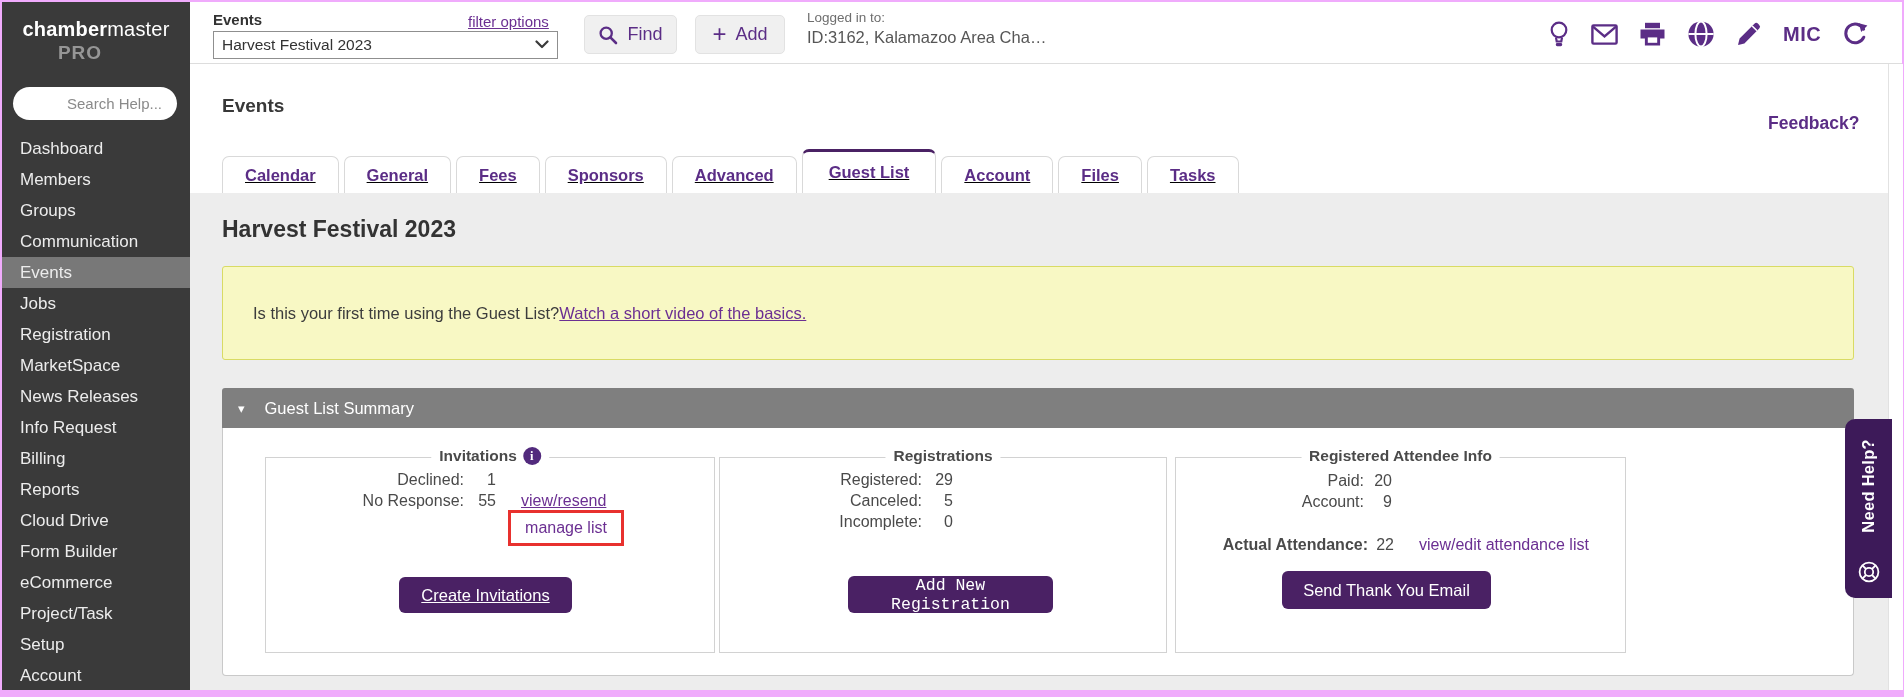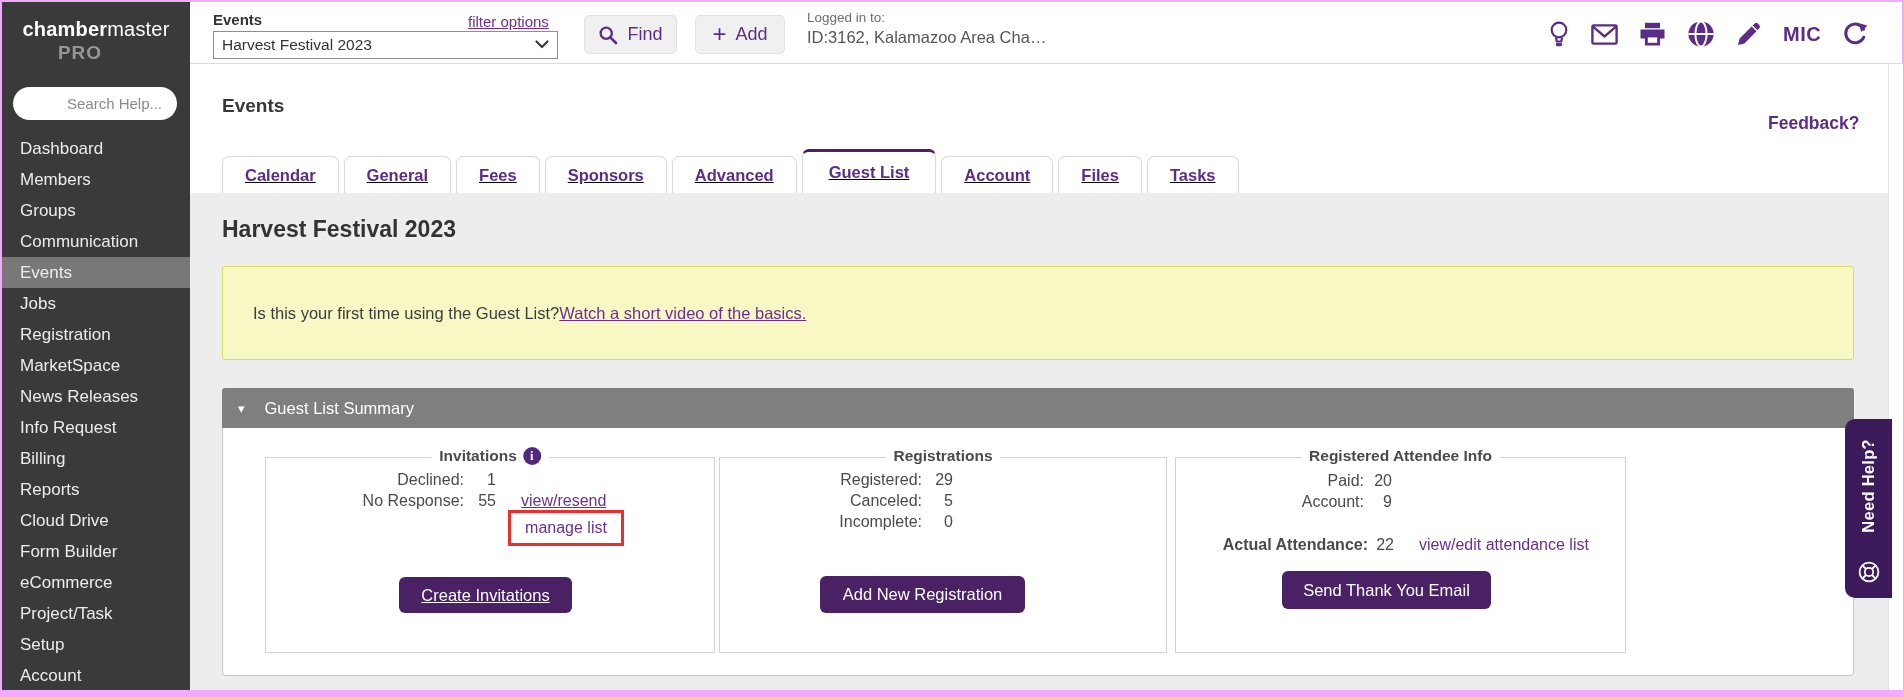--- a/index.html
+++ b/index.html
@@ -78,21 +78,21 @@
   .fs2 .fs-label{width:202px;} .fs2 .fs-val{width:31px;}
   .fs3 .fs-label{width:188px;} .fs3 .fs-val{width:28px;}
   .plink{color:#6b2f92;cursor:pointer;font-size:16px;}
   .u{text-decoration:underline;}
   .view-resend{position:absolute;left:255px;top:34px;text-decoration:underline;}
   .red-box{position:absolute;left:242px;top:52px;width:110px;height:30px;border:3px solid #e8312e;
            display:flex;align-items:center;justify-content:center;}
   .pbtn{position:absolute;background:#4a2164;color:#fff;border:none;border-radius:6px;font-size:16.5px;
         display:flex;align-items:center;justify-content:center;font-family:inherit;cursor:pointer;}
   .btn-inv{left:133px;top:119px;width:173px;height:36px;text-decoration:underline;}
-  .btn-reg{left:100px;top:118px;width:205px;height:37px;}
+  .btn-reg{left:128px;top:118px;width:205px;height:37px;font-family:Liberation Mono, monospace;}
   .btn-thx{left:106px;top:113px;width:209px;height:38px;}
   .att-row{position:absolute;top:78px;left:0;display:flex;font-size:16px;color:#4a4a4a;justify-content:flex-end;}
   .att-label{width:192px;text-align:right;font-weight:700;}
   .att-val{width:26px;text-align:right;}
   .att-link{margin-left:25px;}
 
   
   .need-help{left:1845px;top:419px;width:47px;height:179px;background:#3d1a59;border-radius:10px 0 0 10px;
              display:flex;flex-direction:column;align-items:center;justify-content:space-between;
              box-sizing:border-box;padding:20px 0 14px 0;cursor:pointer;}

